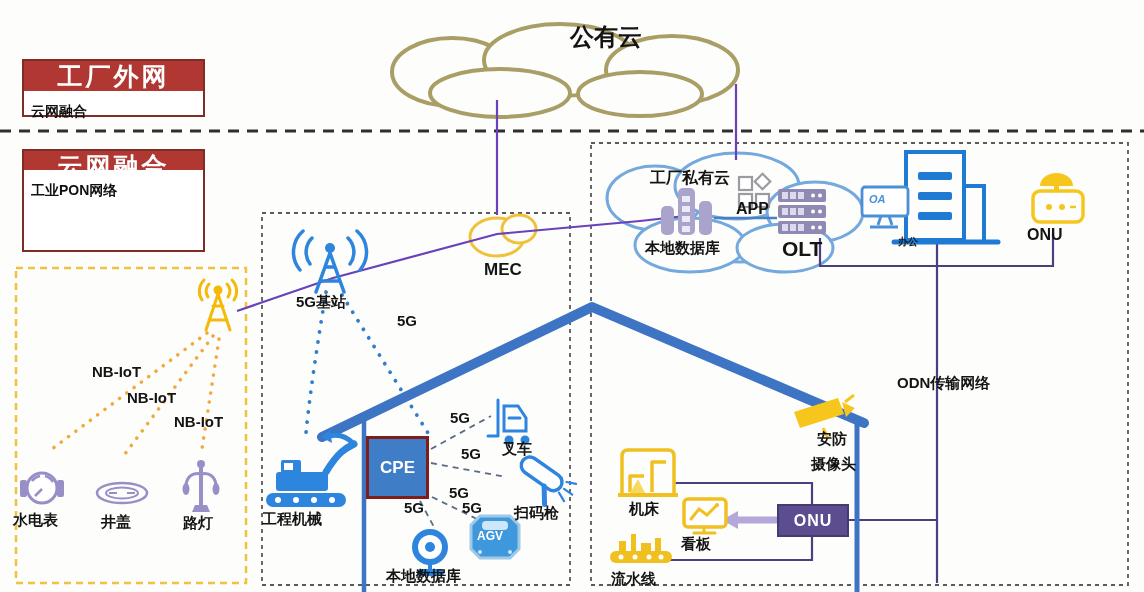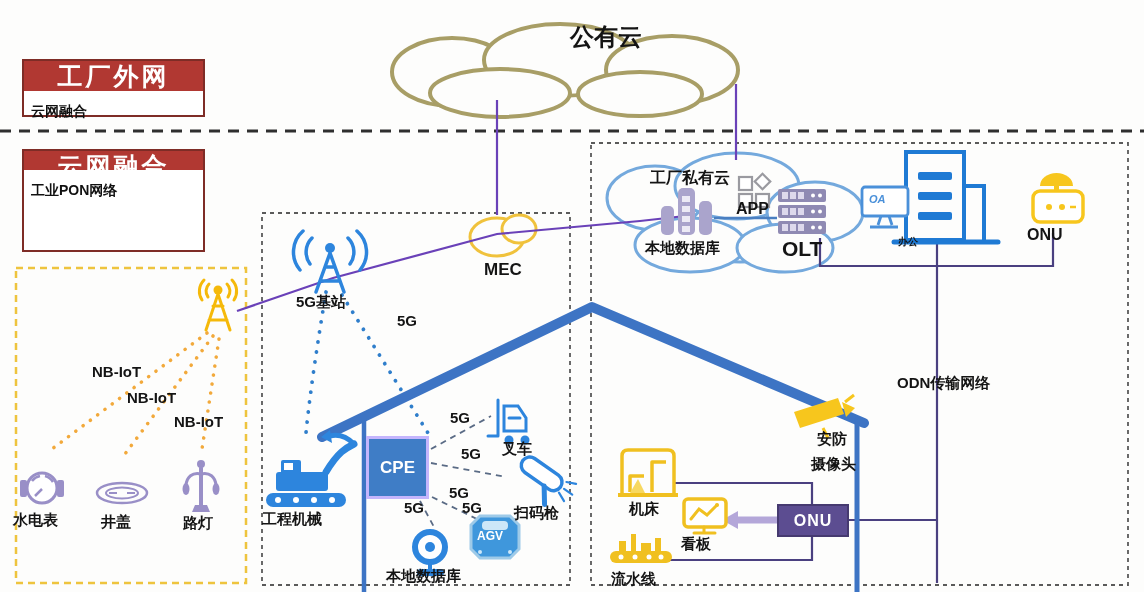--- a/index.html
+++ b/index.html
@@ -7,21 +7,21 @@
          font-family:"Liberation Sans","DejaVu Sans",sans-serif;}
   #stage svg{position:absolute;left:0;top:0;}
   .lbl{position:absolute;font-weight:700;font-size:15px;color:#141414;white-space:nowrap;line-height:1.1;}
   .redbox{position:absolute;left:22px;width:183px;height:34px;background:#b13832;border:2px solid #7e2c26;
           box-sizing:border-box;color:#fff;font-weight:700;font-size:25px;letter-spacing:3px;
           display:flex;align-items:center;justify-content:center;}
   .redsub{position:absolute;left:22px;width:183px;background:#fff;border:2px solid #7e2c26;border-top:none;
           box-sizing:border-box;color:#111;font-weight:700;font-size:14px;padding:10px 7px;line-height:21px;}
   .nodebox{position:absolute;display:flex;align-items:center;justify-content:center;color:#fff;
            font-weight:700;box-sizing:border-box;}
-  #cpe-box{left:366px;top:436px;width:63px;height:63px;background:#3f7dc6;border:3px solid #c4b5fd;font-size:17px;}
+  #cpe-box{left:366px;top:436px;width:63px;height:63px;background:#3f7dc6;border:3px solid #7f1d1d;font-size:17px;}
   #onu-box{left:777px;top:504px;width:72px;height:33px;background:#5c4d91;border:2px solid #463a70;font-size:16px;letter-spacing:1px;}
   #agv-lbl{left:477px;top:529px;width:37px;text-align:left;color:#fff;font-size:12px;position:absolute;font-weight:700;}
   #oa-lbl{left:869px;top:193px;color:#4a90d9;font-size:11px;position:absolute;font-weight:700;font-style:italic;}
 </style>
 </head>
 <body>
 
 <div id="stage">
 
 <svg width="1144" height="592" viewBox="0 0 1144 592">

